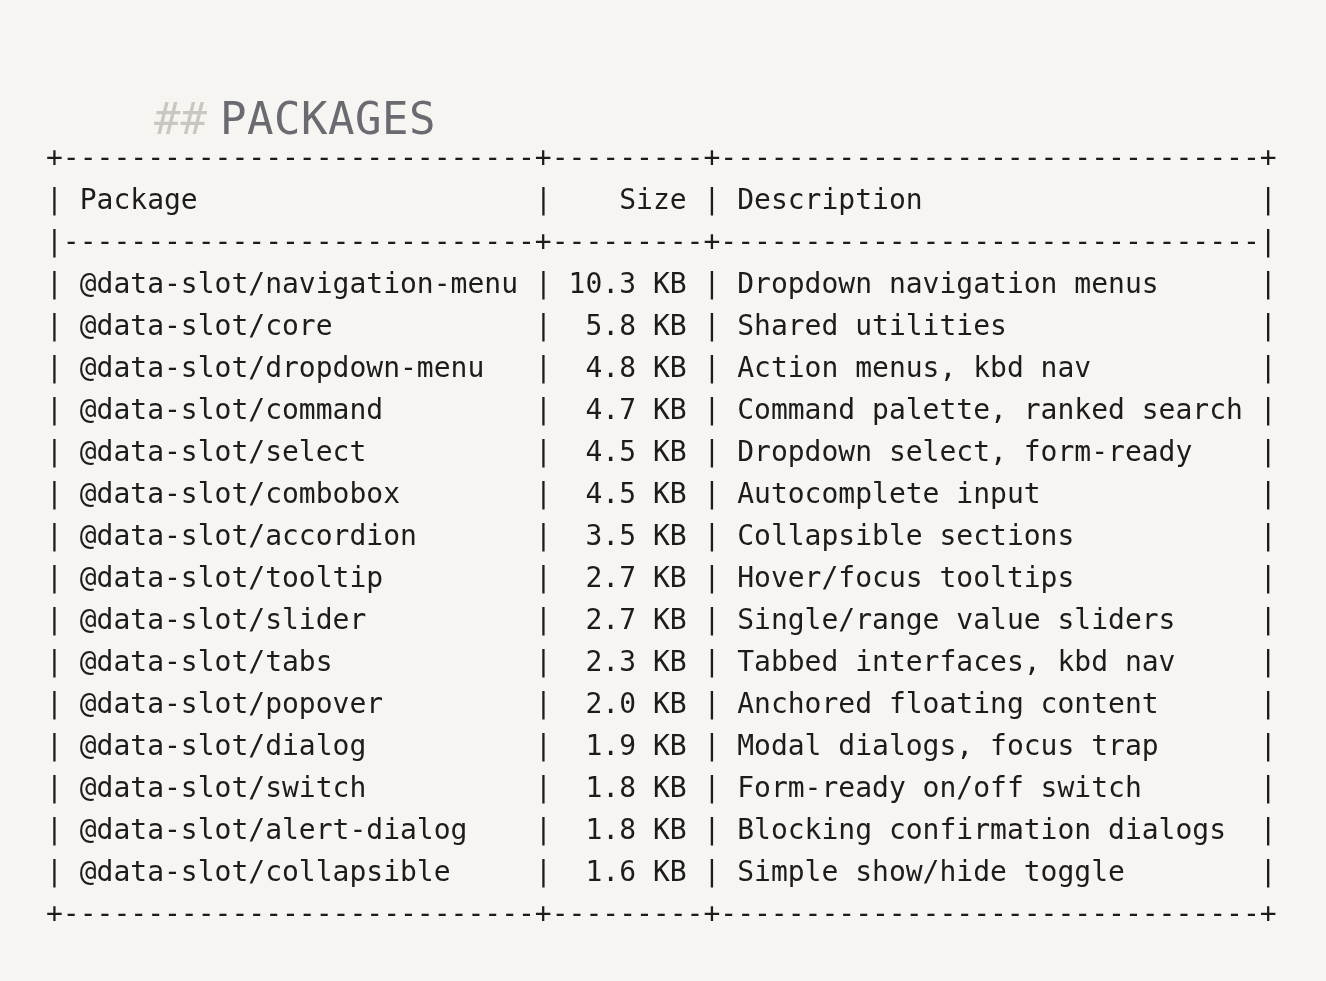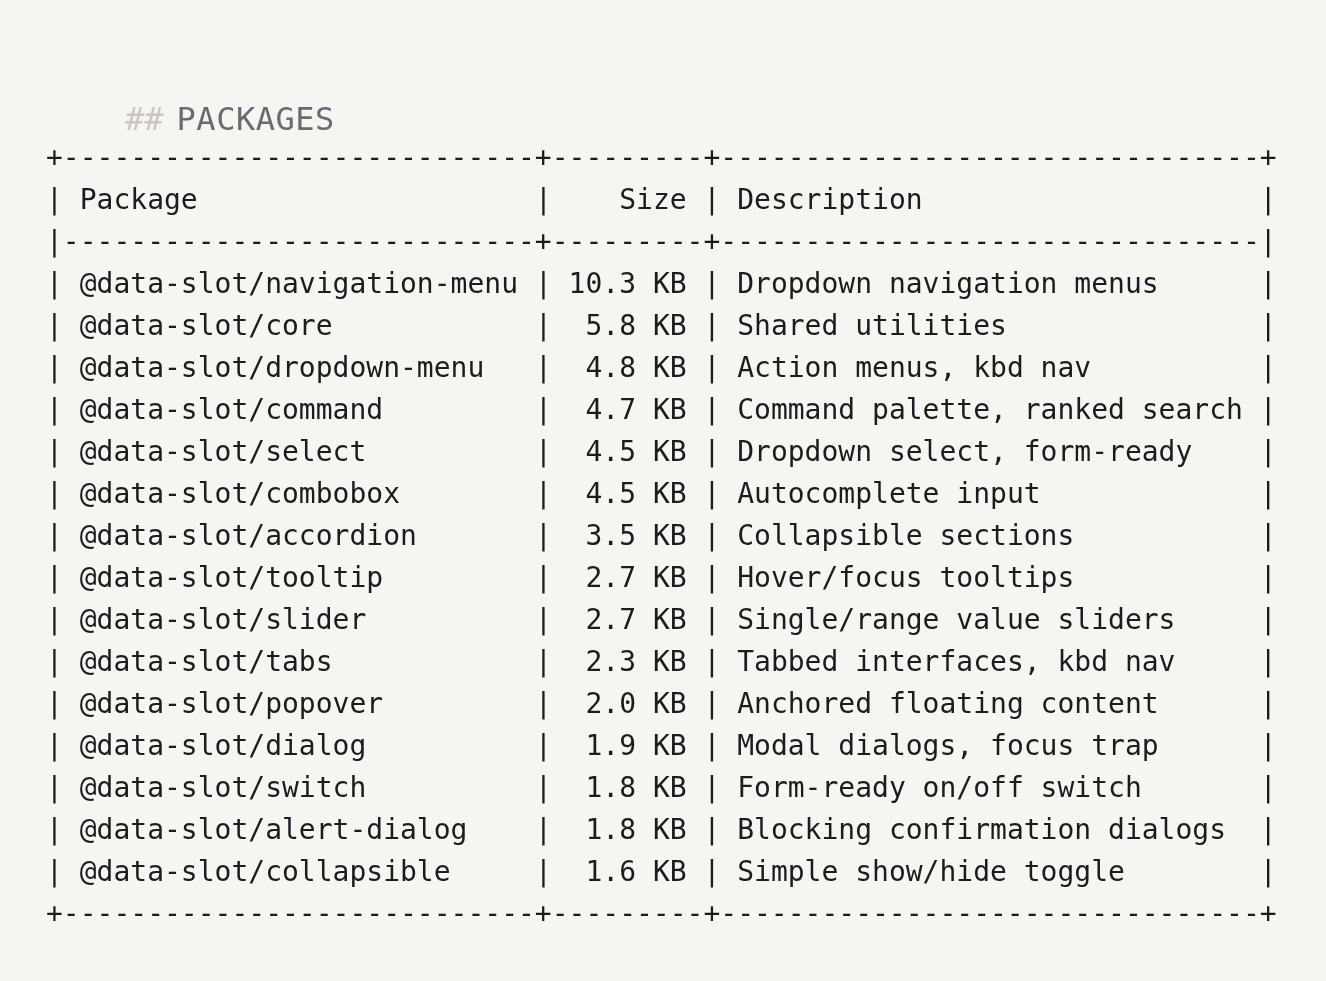--- a/index.html
+++ b/index.html
@@ -15,21 +15,21 @@
   .canvas {
     position: relative;
     width: 1326px;
     height: 981px;
     font-family: "DejaVu Sans Mono", "Liberation Mono", monospace;
   }
   .heading {
     position: absolute;
     left: 48px;
     top: 62px;
-    font-size: 32px;
+    font-size: 44px;
     line-height: 38px;
     white-space: pre;
     font-weight: 400;
     text-align: right;
   }
   .heading .hashes {
     color: var(--heading-hash, #cac7c3);
   }
   .heading .title {
     color: var(--heading-title, #6b6a70);

